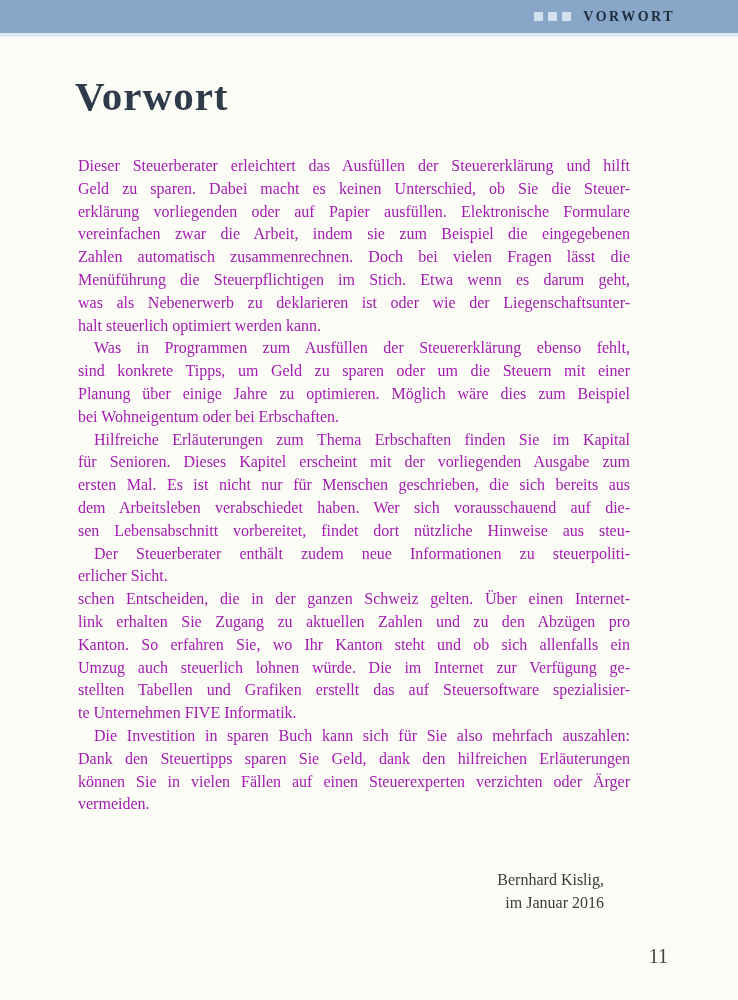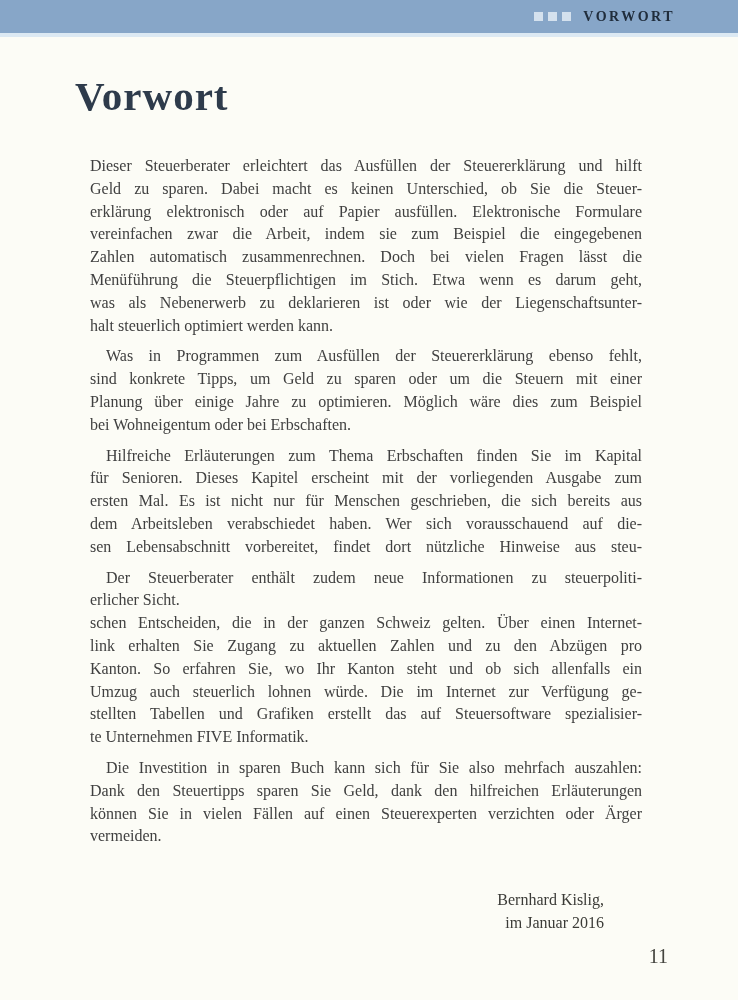--- a/index.html
+++ b/index.html
@@ -62,42 +62,42 @@
     font-weight: bold;
     letter-spacing: 1px;
     color: #2e3b4b;
     line-height: 1;
     margin: 0;
   }
   
   .body-text {
     position: absolute;
     top: 155px;
-    left: 90px;
+    left: 78px;
     width: 552px;
     font-size: 16px;
-    color: #404040;
+    color: #a21caf;
     line-height: 22.8px;
   }
   .line {
     text-align: justify;
     text-align-last: justify;
     text-justify: inter-word;
     white-space: nowrap;
     overflow: hidden;
     height: 22.8px;
   }
-  .line.indent { padding-left: 16px; margin-top: 8px; }
+  .line.indent { padding-left: 16px; }
   .line.last {
     text-align-last: left;
   }
   
   .signature {
     position: absolute;
-    top: 888px;
+    top: 868px;
     left: 74px;
     width: 552px;
     text-align: right;
     padding-right: 22px;
     box-sizing: border-box;
     font-size: 16px;
     color: #3b3b37;
     line-height: 23px;
   }
   
@@ -122,21 +122,21 @@
       </div>
     <span class="header-label">VORWORT</span>
   </div>
   <div class="accent-strip"></div>
 
   <h1 class="title">Vorwort</h1>
 
   <div class="body-text">
       <div class="line">Dieser Steuerberater erleichtert das Ausfüllen der Steuererklärung und hilft</div>
       <div class="line">Geld zu sparen. Dabei macht es keinen Unterschied, ob Sie die Steuer-</div>
-      <div class="line">erklärung elektronisch oder auf Papier ausfüllen. Elektronische Formulare</div>
+      <div class="line">erklärung vorliegenden oder auf Papier ausfüllen. Elektronische Formulare</div>
       <div class="line">vereinfachen zwar die Arbeit, indem sie zum Beispiel die eingegebenen</div>
       <div class="line">Zahlen automatisch zusammenrechnen. Doch bei vielen Fragen lässt die</div>
       <div class="line">Menüführung die Steuerpflichtigen im Stich. Etwa wenn es darum geht,</div>
       <div class="line">was als Nebenerwerb zu deklarieren ist oder wie der Liegenschaftsunter-</div>
       <div class="line last">halt steuerlich optimiert werden kann.</div>
       <div class="line indent">Was in Programmen zum Ausfüllen der Steuererklärung ebenso fehlt,</div>
       <div class="line">sind konkrete Tipps, um Geld zu sparen oder um die Steuern mit einer</div>
       <div class="line">Planung über einige Jahre zu optimieren. Möglich wäre dies zum Beispiel</div>
       <div class="line last">bei Wohneigentum oder bei Erbschaften.</div>
       <div class="line indent">Hilfreiche Erläuterungen zum Thema Erbschaften finden Sie im Kapital</div>

